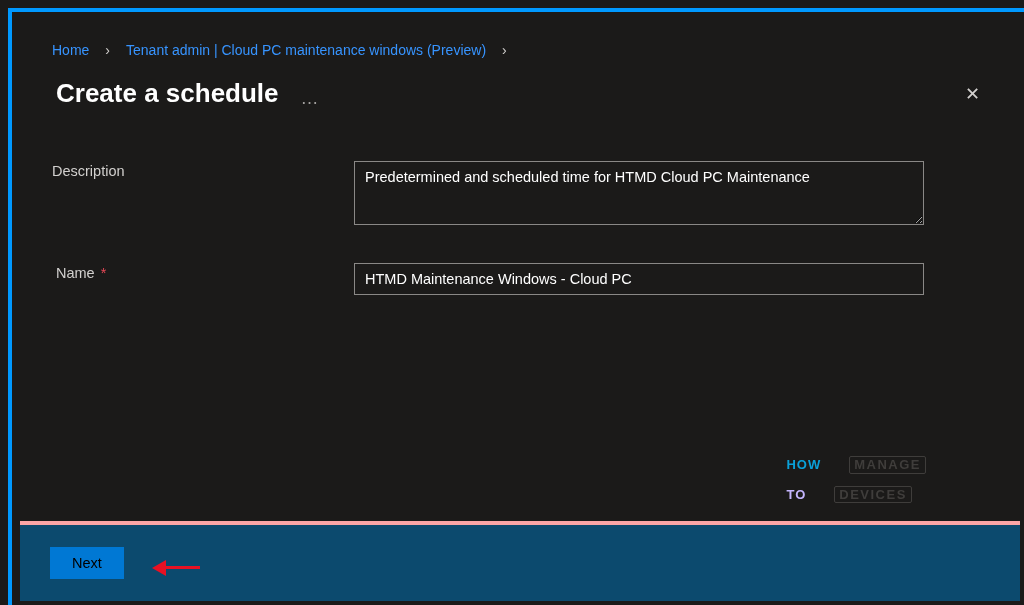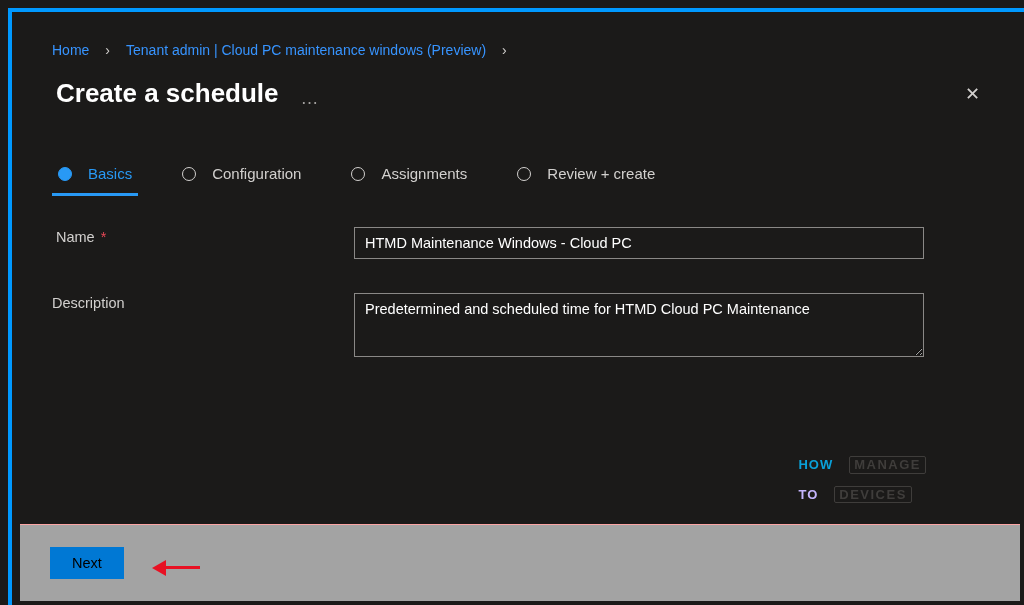--- a/index.html
+++ b/index.html
@@ -48,33 +48,33 @@
   .req { color: #e74856; margin-left: 2px; }
   .form-field { flex: 0 0 570px; }
   input[type=text], textarea {
     width: 100%; background: transparent; border: 1px solid #8a8886;
     color: #ffffff; font-family: inherit; font-size: 14.5px; padding: 7px 10px;
     outline: none;
   }
   textarea { height: 64px; resize: both; }
   .footer {
     position: absolute; left: 4px; right: 4px; bottom: 4px;
-    border-top: 1px solid #fca5a5;
+    border-top: 4px solid #fca5a5;
     padding: 18px 26px; display: flex; align-items: center; gap: 22px;
-    background: #a3a3a3;
+    background: #0c4a6e;
   }
   .btn-primary {
     background: #0078d4; color: #000; font-size: 14.5px;
     font-weight: 400; border: none; padding: 8px 22px; cursor: pointer;
   }
   .arrow { position: relative; width: 50px; height: 14px; }
   .arrow-line { position: absolute; right: 0; top: 6px; width: 42px; height: 3px; background: #e81123; }
   .arrow-head { position: absolute; left: -6px; top: 0; width: 0; height: 0; border-top: 8px solid transparent; border-bottom: 8px solid transparent; border-right: 14px solid #e81123; }
   .watermark { position: absolute; right: 90px; top: 432px; font-size: 13px; text-align: left; line-height: 1.05; }
-  .wm-row { display: flex; align-items: center; gap: 8px; }
+  .wm-row { display: flex; align-items: center; gap: 20px; }
   .wm-how { color: #0aa0d8; font-weight: 700; letter-spacing: 1px; }
   .wm-to { color: #c4b5fd; font-weight: 700; letter-spacing: 1px; }
   .wm-mgt { color: #3f3d3b; font-weight: 700; letter-spacing: 1.5px; padding: 1px 4px; border: 1px solid #3f3d3b; border-radius: 2px; text-align: right; }
 </style>
 </head>
 <body>
 
 <div class="page">
   <nav class="breadcrumb">
     <a>Home</a>
@@ -84,53 +84,35 @@
   </nav>
 
   <div class="title-row">
     <div class="title-left">
       <h1>Create a schedule</h1>
       <span class="ellipsis">…</span>
     </div>
     <span class="close-x">✕</span>
   </div>
 
-  <div class="tabs">
-    <div class="tab active">
-      <span class="radio-dot"></span>
-      <span>Basics</span>
-    </div>
-    <div class="tab">
-      <span class="radio-dot"></span>
-      <span>Configuration</span>
-    </div>
-    <div class="tab">
-      <span class="radio-dot"></span>
-      <span>Assignments</span>
-    </div>
-    <div class="tab">
-      <span class="radio-dot"></span>
-      <span>Review + create</span>
+
+
+  <div class="form-row">
+    <div class="form-label">Description</div>
+    <div class="form-field">
+      <textarea style="">Predetermined and scheduled time for HTMD Cloud PC Maintenance</textarea>
     </div>
   </div>
-
 
   <div class="form-row">
     <div class="form-label">
       <span>Name</span><span class="req">*</span>
     </div>
     <div class="form-field">
       <input type="text" value="HTMD Maintenance Windows - Cloud PC" style="">
-    </div>
-  </div>
-
-  <div class="form-row">
-    <div class="form-label">Description</div>
-    <div class="form-field">
-      <textarea style="">Predetermined and scheduled time for HTMD Cloud PC Maintenance</textarea>
     </div>
   </div>
 </div>
 
 <div class="watermark">
   <div class="wm-row">
     <span class="wm-how">HOW</span>
     <span class="wm-mgt">MANAGE</span>
   </div>
   <div class="wm-row">

